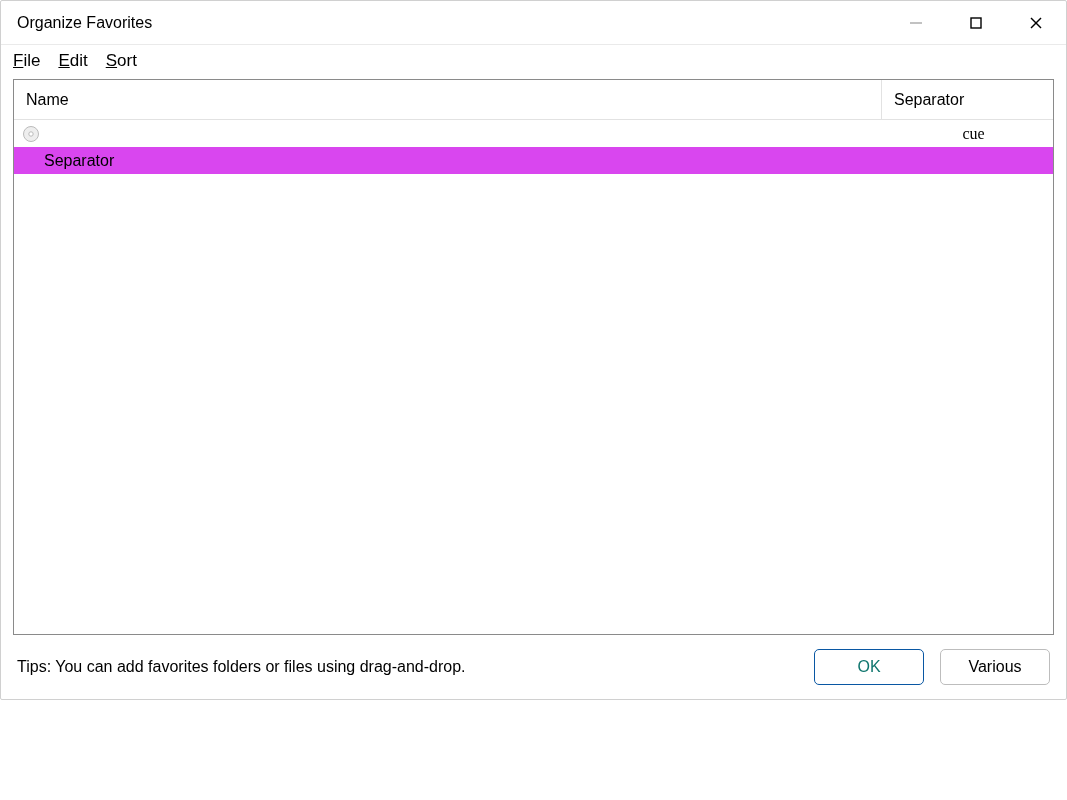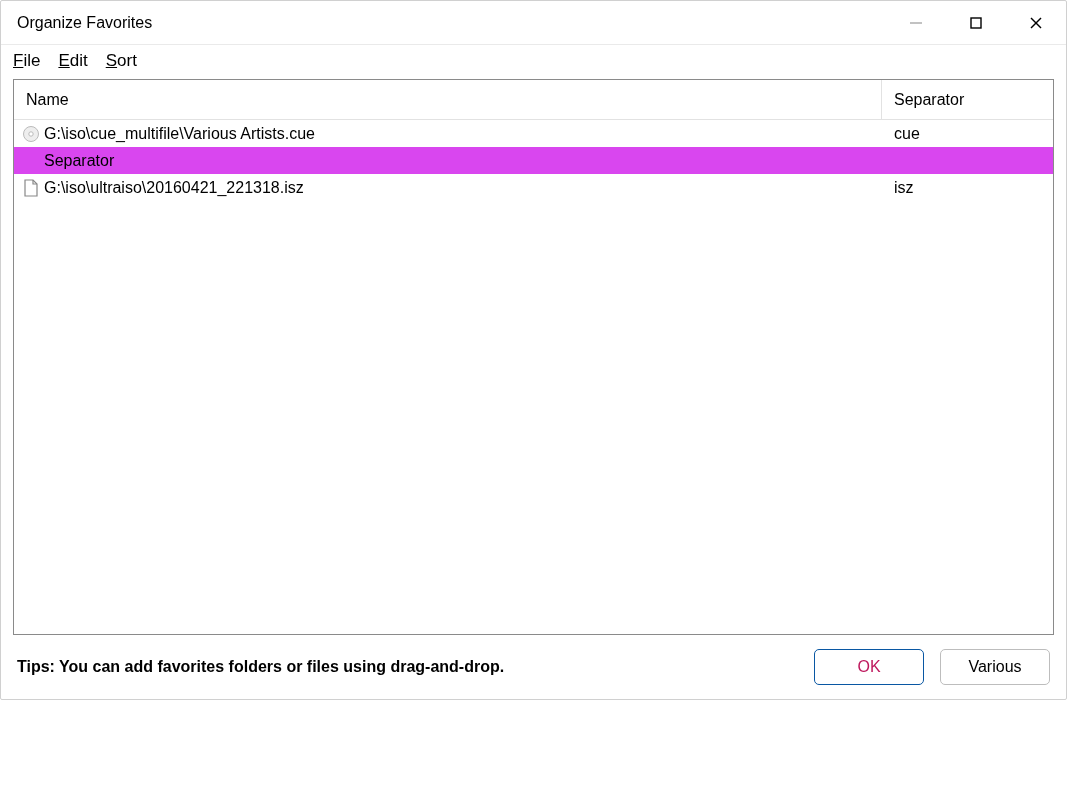--- a/index.html
+++ b/index.html
@@ -52,20 +52,21 @@
   .menu-item .accel { text-decoration: underline; }
   
   .list-container {
     margin: 0 12px 0 12px;
     border: 1px solid #8a8a8a;
     flex: 1;
     display: flex;
     flex-direction: column;
     background: #fff;
     overflow: hidden;
+    text-align: center;
   }
   .list-header {
     display: flex;
     height: 40px;
     align-items: center;
     font-size: 16px;
     color: #000;
   }
   .col-name-h {
     flex: 0 0 868px;
@@ -94,52 +95,52 @@
     display: flex;
     align-items: center;
     gap: 4px;
     padding-left: 8px;
     white-space: nowrap;
   }
   .cell-name.indent { padding-left: 30px; }
   .cell-ext {
     flex: 1;
     padding-left: 12px;
+    font-family: Liberation Serif, serif;
   }
   .file-icon {
     width: 18px; height: 18px;
     flex: 0 0 18px;
     display:flex; align-items:center; justify-content:center;
   }
   
   .footer {
     display: flex;
     align-items: center;
     padding: 14px 16px 14px 16px;
     gap: 16px;
   }
   .tips {
     flex: 1;
     font-size: 16px;
     color: #000;
-    font-weight: bold;
   }
   .btn {
     min-width: 110px;
     height: 36px;
     border: 1px solid #bdbdbd;
     border-radius: 5px;
     background: #fff;
     font-size: 16px;
     display:flex; align-items:center; justify-content:center;
     padding: 0 20px;
   }
   .btn.primary {
     border: 1.5px solid #0957a3;
-    color: #be185d;
+    color: #0f766e;
     margin-left: 27px;
   }
 </style>
 </head>
 <body>
 
 <div class="window">
 
   <div class="titlebar">
     <div class="titlebar-title">Organize Favorites</div>
@@ -176,44 +177,31 @@
     <div class="list-body">
 
       <div class="row">
         <div class="cell-name">
           <span class="file-icon">
             <svg viewBox="0 0 18 18">
                 <circle cx="9" cy="9" r="7.5" fill="#eee" stroke="#bbb" stroke-width="1"></circle>
                 <circle cx="9" cy="9" r="2.2" fill="#fff" stroke="#bbb" stroke-width="1"></circle>
               </svg>
           </span>
-          <span>G:\iso\cue_multifile\Various Artists.cue</span>
         </div>
         <div class="cell-ext">cue</div>
       </div>
 
       <div class="row highlight">
         <div class="cell-name indent">
           <span>Separator</span>
         </div>
         <div class="cell-ext"></div>
       </div>
 
-      <div class="row">
-        <div class="cell-name">
-          <span class="file-icon">
-            <svg viewBox="0 0 18 18">
-                <path d="M3 1 h8 l4 4 v12 h-12 z" fill="#fff" stroke="#888" stroke-width="1.2"></path>
-                <path d="M11 1 v4 h4" fill="none" stroke="#888" stroke-width="1.2"></path>
-              </svg>
-          </span>
-          <span>G:\iso\ultraiso\20160421_221318.isz</span>
-        </div>
-        <div class="cell-ext">isz</div>
-      </div>
 
 
     </div>
   </div>
 
   <div class="footer">
     <div class="tips">Tips: You can add favorites folders or files using drag-and-drop.</div>
     <div class="btn primary">OK</div>
     <div class="btn">Various</div>
   </div>

